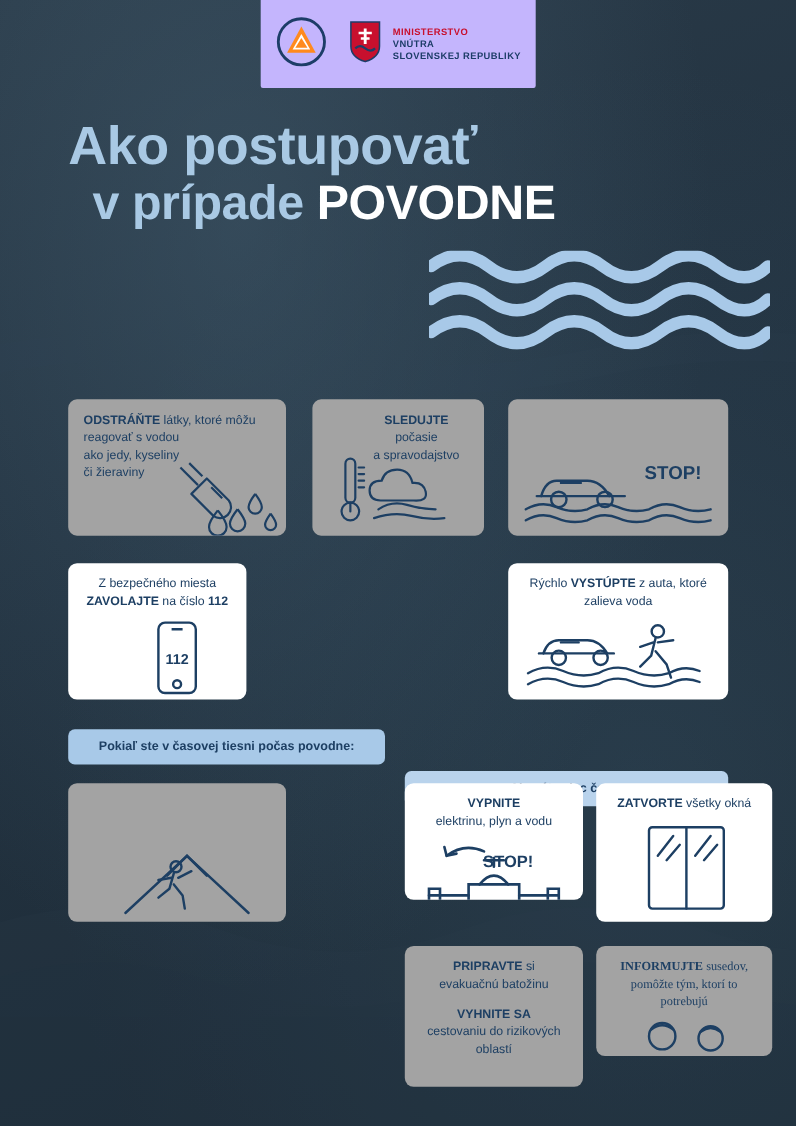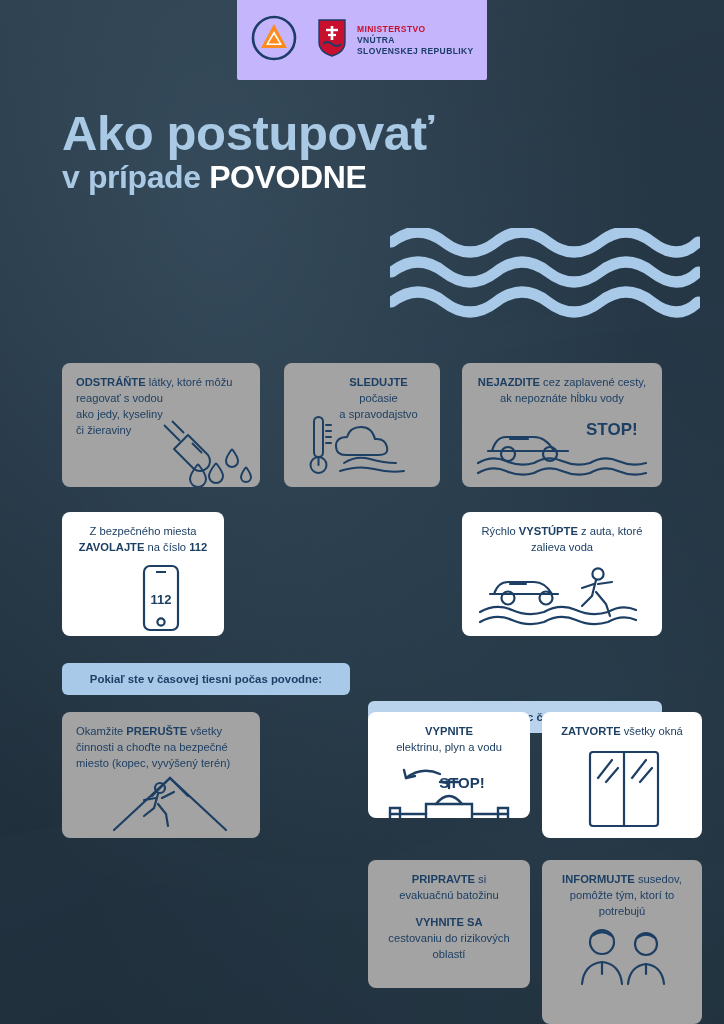--- a/index.html
+++ b/index.html
@@ -59,25 +59,26 @@
     width: 620px;
   }
   .title-l1 {
     font-size: 49px;
     font-weight: bold;
     color: #a9c9e4;
     line-height: 1.06;
     letter-spacing: -.4px;
   }
   .title-l2 {
-    font-size: 32px;
+    font-size: 44px;
     font-weight: bold;
     color: #a9c9e4;
     line-height: 1.12;
     letter-spacing: -.4px;
+    margin-left: 22px;
   }
   .title-l2 strong { color: #ffffff; font-weight: bold; }
 
   .hero-waves {
     position: absolute;
     left: 390px; top: 228px;
   }
 
   
   .card {
@@ -194,24 +195,20 @@
       <path d="M12.5 46 v 8"></path>
       <path d="M20 14 h5 M20 20 h5 M20 26 h5 M20 32 h5"></path>
       <path d="M40 44 q-10 0 -10 -9 t 11 -9 q3 -10 14 -10 t 14 12 q10 -1 12 8 t -11 8 Z"></path>
       <path d="M38 52 q12 -8 26 -4 t 26 4"></path>
       <path d="M34 60 q18 -6 34 -2 t 30 2"></path>
     </g>
   </svg>
 </div>
 
 <div class="card blue" style="left:462px; top:363px; width:200px; height:124px;">
-  <div class="txt center">
-    <div><b>NEJAZDITE</b><span> cez zaplavené cesty,</span></div>
-    <div>ak nepoznáte hĺbku vody</div>
-  </div>
   <svg class="art" style="left:12px; top:44px;" width="178" height="76" viewBox="0 0 178 76">
     <g fill="none" stroke="#1d3f63" stroke-width="2.2" stroke-linecap="round">
       <path d="M18 44 q4 -14 14 -14 h28 q12 0 20 14"></path>
       <path d="M14 44 h80"></path>
       <circle cx="34" cy="47" r="7"></circle>
       <circle cx="76" cy="47" r="7"></circle>
       <path d="M36 32 h18"></path>
       <path d="M4 56 q14 -8 28 -2 t 28 2 q14 -8 28 -2 t 28 2 q14 -8 28 -2 t 28 2"></path>
       <path d="M4 66 q14 -8 28 -2 t 28 2 q14 -8 28 -2 t 28 2 q14 -8 28 -2 t 28 2"></path>
     </g>
@@ -258,25 +255,20 @@
 </div>
 
 <div class="banner" style="left:62px; top:663px; width:288px; height:32px;">
   <span>Pokiaľ ste v časovej tiesni počas povodne:</span>
 </div>
 <div class="banner wide" style="left:368px; top:663px; width:294px; height:32px;">
   <span>Ak máte viac času:</span>
 </div>
 
 <div class="card blue" style="left:62px; top:712px; width:198px; height:126px;">
-  <div class="txt">
-    <div><span>Okamžite </span><b>PRERUŠTE</b><span> všetky</span></div>
-    <div>činnosti a choďte na bezpečné</div>
-    <div>miesto (kopec, vyvýšený terén)</div>
-  </div>
   <svg class="art" style="left:50px; top:58px;" width="140" height="66" viewBox="0 0 140 66">
     <g fill="none" stroke="#1d3f63" stroke-width="2.2" stroke-linecap="round">
       <path d="M2 60 L58 8 L114 60"></path>
       <path d="M40 26 L58 8 L76 26"></path>
       <circle cx="48" cy="18" r="5"></circle>
       <path d="M46 24 l-4 14 l-10 8"></path>
       <path d="M46 34 l8 10 l2 12"></path>
       <path d="M44 28 l-12 2"></path>
       <path d="M50 28 l12 -6"></path>
     </g>
@@ -321,21 +313,21 @@
   <div class="txt center">
     <div><b>PRIPRAVTE</b><span> si</span></div>
     <div>evakuačnú batožinu</div>
     <div style="height:11px"></div>
     <div><b>VYHNITE SA</b></div>
     <div>cestovaniu do rizikových</div>
     <div>oblastí</div>
   </div>
 </div>
 
-<div class="card blue" style="left:542px; top:860px; width:160px; height:164px;">
+<div class="card blue" style="left:542px; top:860px; width:160px; height:100px;font-family:Liberation Serif, serif;">
   <div class="txt center">
     <div><b>INFORMUJTE</b><span> susedov,</span></div>
     <div>pomôžte tým, ktorí to</div>
     <div>potrebujú</div>
   </div>
   <svg class="art" style="left:28px; top:66px;" width="110" height="62" viewBox="0 0 110 62">
     <g fill="none" stroke="#1d3f63" stroke-width="2.2" stroke-linecap="round">
       <circle cx="32" cy="16" r="12"></circle>
       <path d="M22 10 q10 -8 20 0"></path>
       <path d="M12 58 q2 -20 20 -22 q18 2 20 22"></path>

